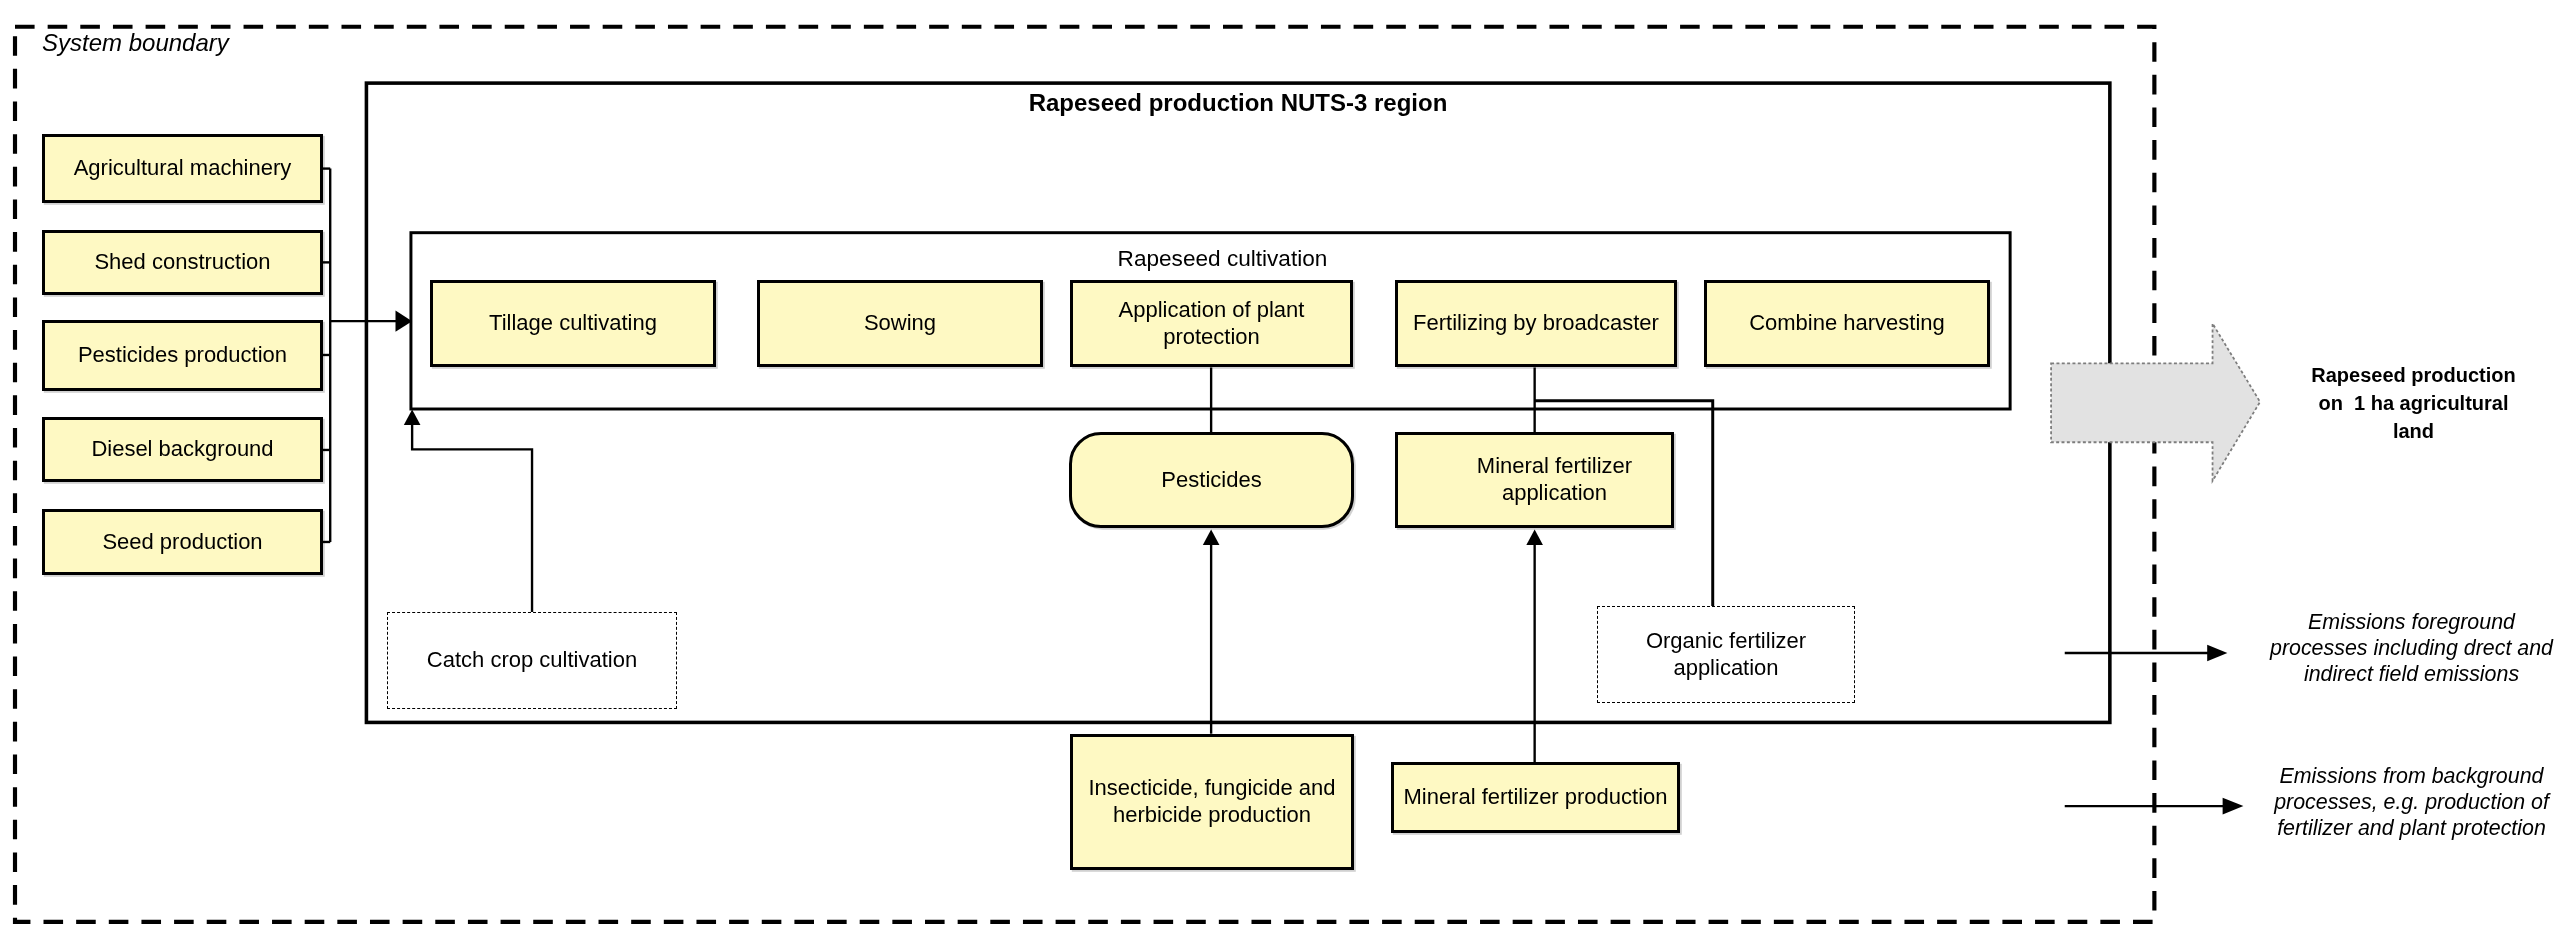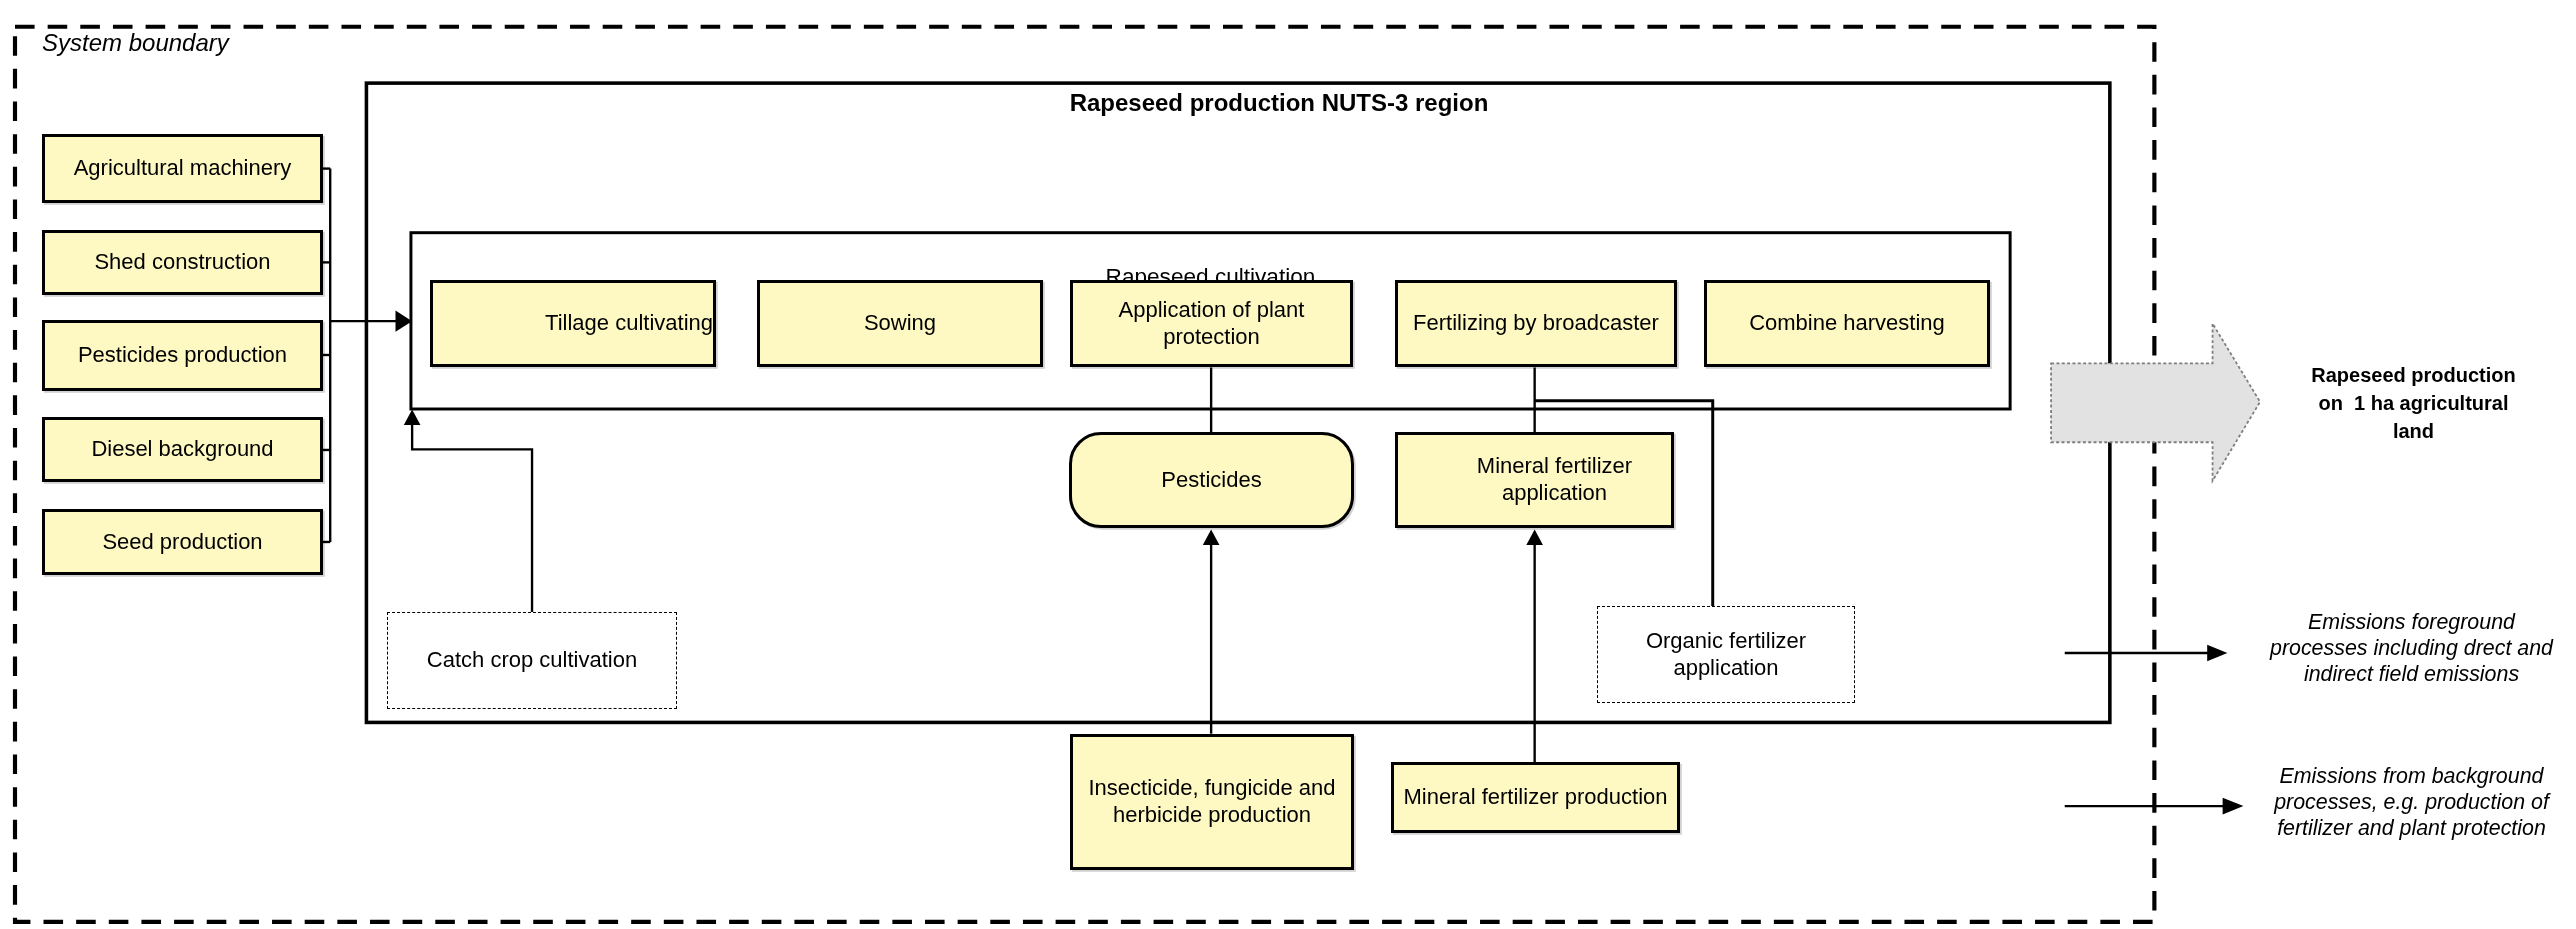--- a/index.html
+++ b/index.html
@@ -86,40 +86,40 @@
     </g>
     <g>
       <line x1="3478" y1="1358" x2="3746" y2="1358" stroke="#000" stroke-width="4"></line>
       <polygon points="3744,1344 3744,1372 3779,1358" fill="#000"></polygon>
     </g>
 
     <polygon points="3455,612 3727,612 3727,545 3807,677 3727,810 3727,745 3455,745" fill="#e2e2e2" stroke="#7d7d7d" stroke-width="3" stroke-dasharray="5 4"></polygon>
   </svg>
 
   <div class="lbl sys" style="left:42px;top:28.5px;width:416px;">System boundary</div>
-  <div class="lbl title" style="left:366px;top:89px;width:1744px;padding-left:41px;">Rapeseed production NUTS-3 region</div>
-  <div class="lbl sub" style="left:411px;top:264px;width:1599px;">Rapeseed cultivation</div>
+  <div class="lbl title" style="left:366px;top:89px;width:1744px;">Rapeseed production NUTS-3 region</div>
+  <div class="lbl sub" style="left:411px;top:246px;width:1599px;padding-left:12px;">Rapeseed cultivation</div>
 
   <div class="node shadowed" style="left:42px;top:134px;width:281px;height:69px;">
       <span>Agricultural machinery</span>
     </div>
   <div class="node shadowed" style="left:42px;top:230px;width:281px;height:65px;">
       <span>Shed construction</span>
     </div>
   <div class="node shadowed" style="left:42px;top:320px;width:281px;height:71px;">
       <span>Pesticides production</span>
     </div>
   <div class="node shadowed" style="left:42px;top:417px;width:281px;height:65px;">
       <span>Diesel background</span>
     </div>
   <div class="node shadowed" style="left:42px;top:509px;width:281px;height:66px;">
       <span>Seed production</span>
     </div>
 
-  <div class="node shadowed" style="left:430px;top:280px;width:286px;height:87px;justify-content:flex-end;">
+  <div class="node shadowed" style="left:430px;top:280px;width:286px;height:87px;">
       <span>Tillage cultivating</span>
     </div>
   <div class="node shadowed" style="left:757px;top:280px;width:286px;height:87px;">
       <span>Sowing</span>
     </div>
   <div class="node shadowed" style="left:1070px;top:280px;width:283px;height:87px;">
       <span>Application of plant protection</span>
     </div>
   <div class="node shadowed" style="left:1395px;top:280px;width:282px;height:87px;">
       <span>Fertilizing by broadcaster</span>

